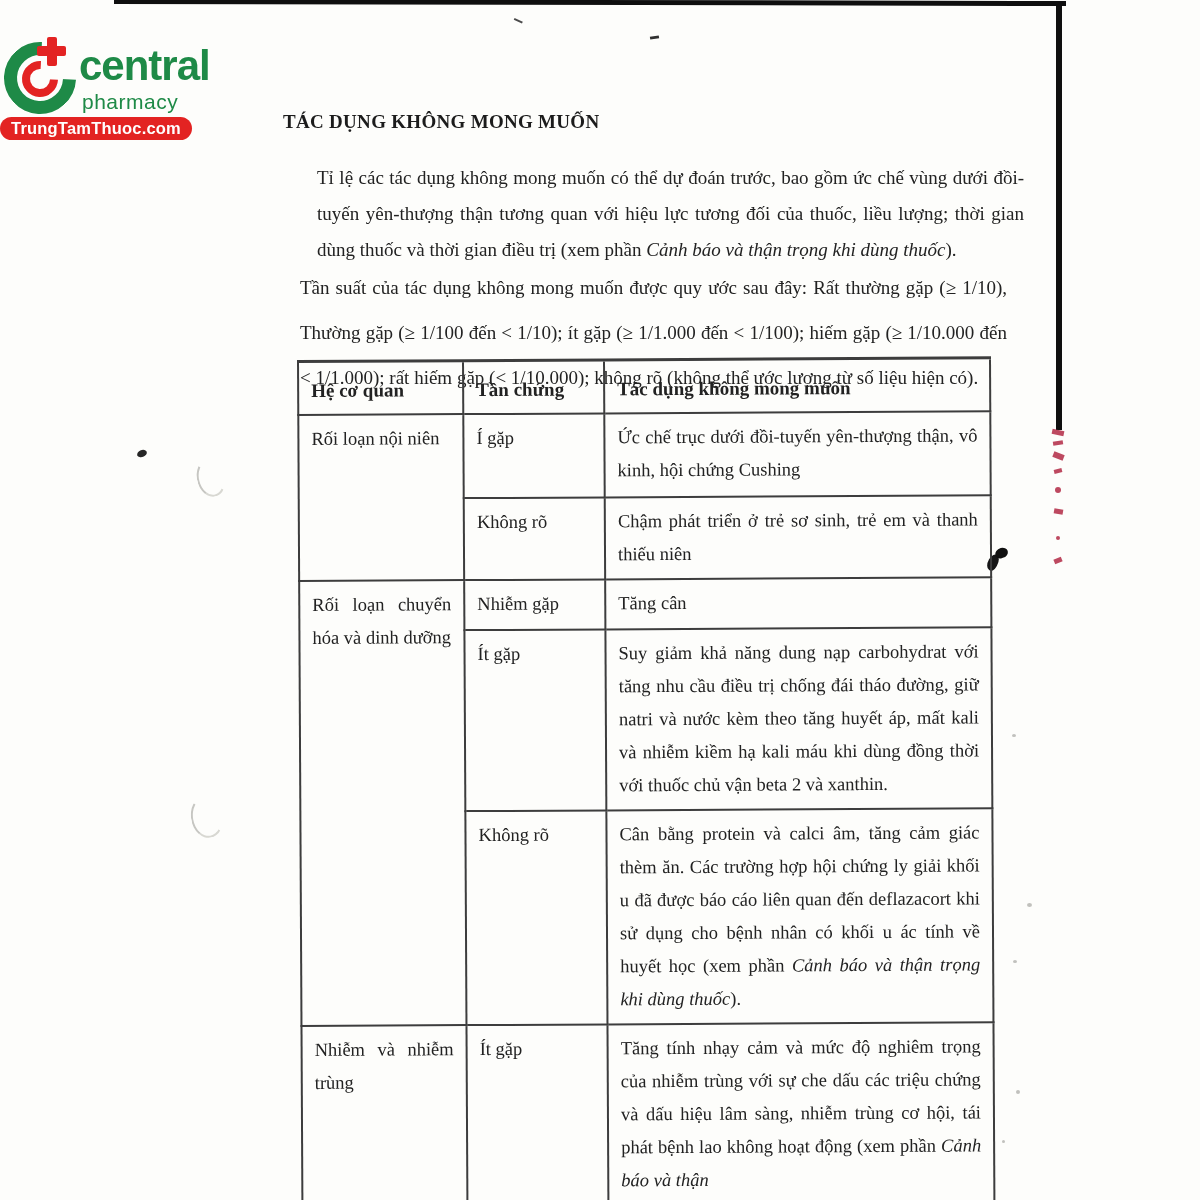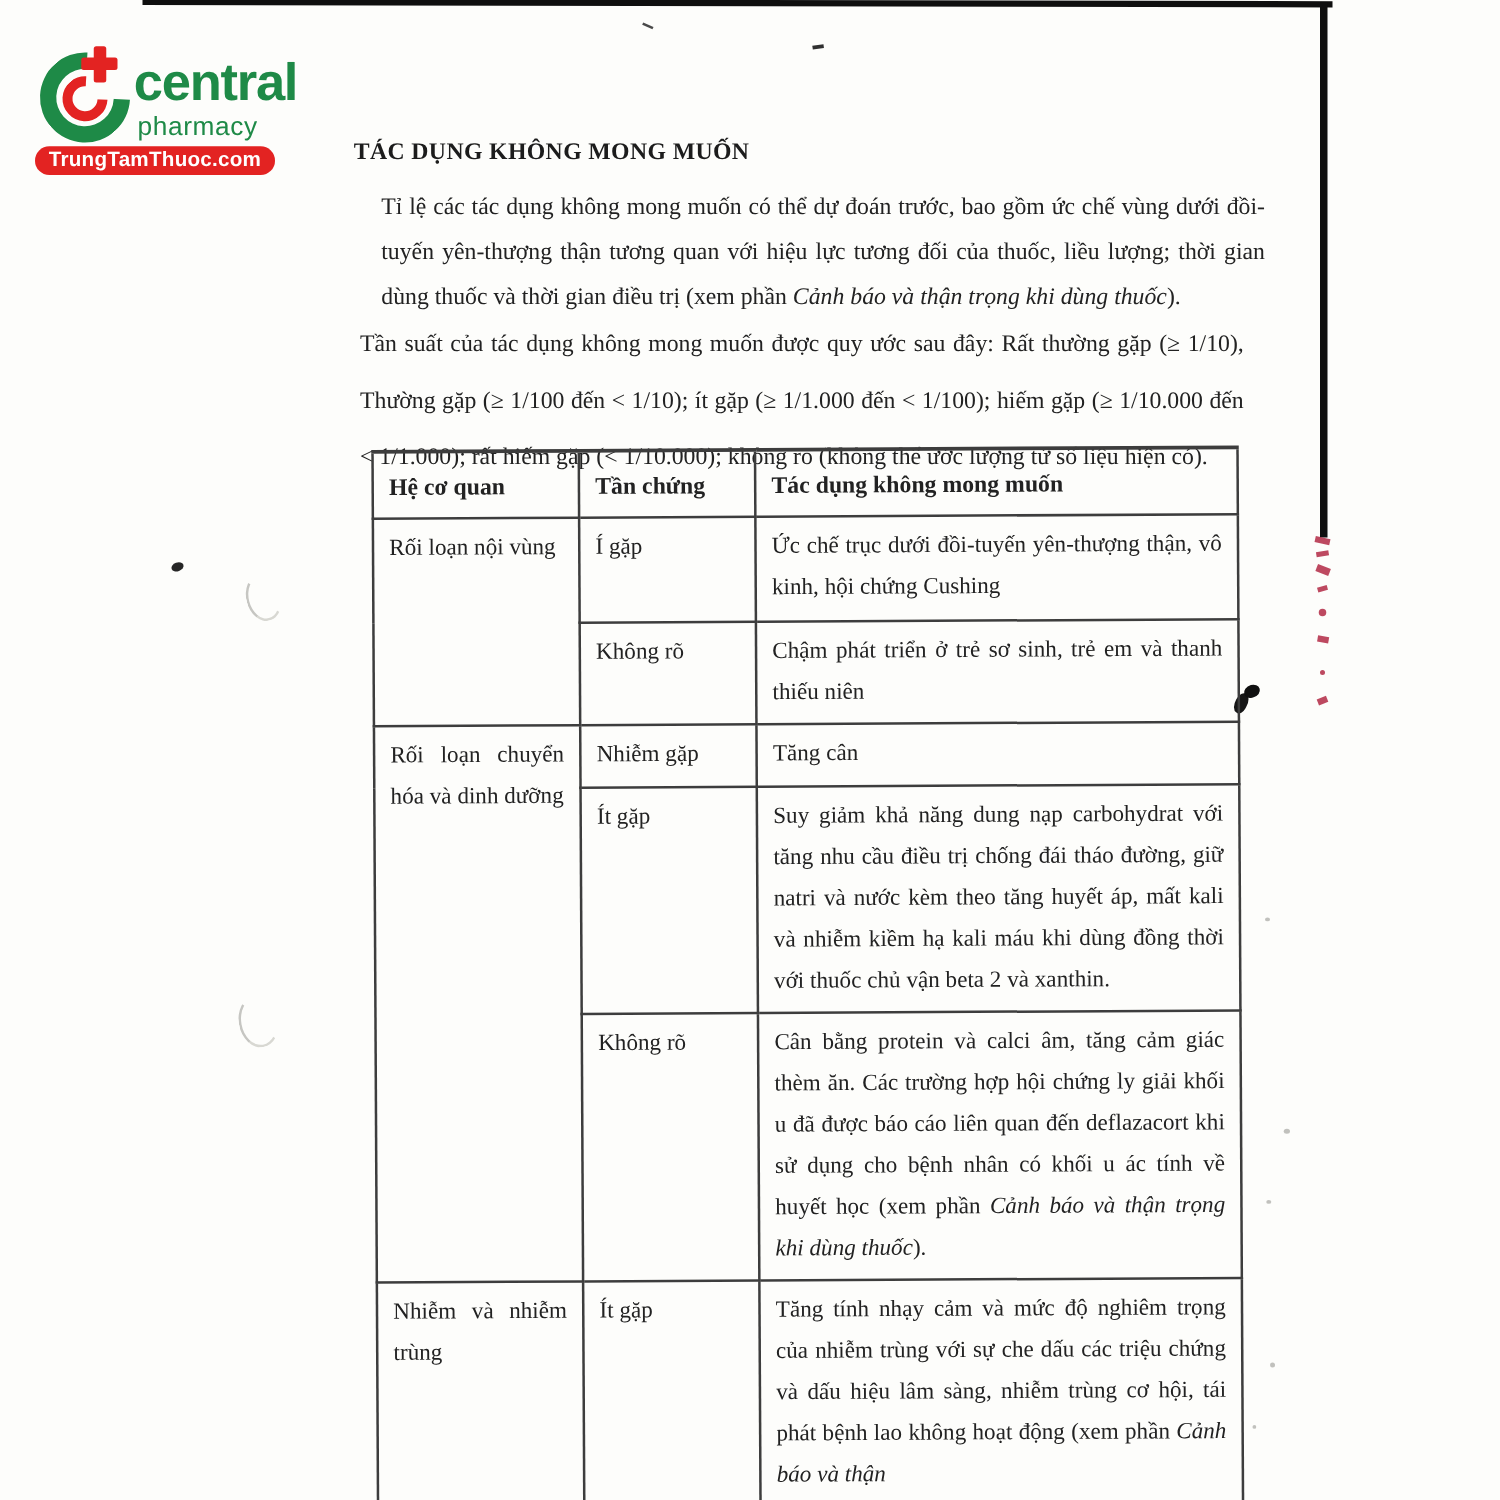--- a/index.html
+++ b/index.html
@@ -29,33 +29,33 @@
   .arc-1{left:197px;top:459px;width:24px;height:34px;transform:rotate(-14deg);}
   .arc-2{left:191px;top:796px;width:28px;height:38px;transform:rotate(-10deg);}
   .margin-speck{position:absolute;background:#9a9a94;border-radius:50%;opacity:.6;}
   .ms1{left:1012px;top:734px;width:4px;height:3px;}
   .ms2{left:1027px;top:903px;width:5px;height:4px;}
   .ms3{left:1013px;top:960px;width:4px;height:3px;}
   .ms4{left:1016px;top:1090px;width:4px;height:4px;}
   .ms5{left:1002px;top:1140px;width:3px;height:3px;}
 
   
-  .logo{position:absolute;left:28px;top:36px;width:210px;height:106px;font-family:"Liberation Sans", sans-serif;}
+  .logo{position:absolute;left:0;top:36px;width:210px;height:106px;font-family:"Liberation Sans", sans-serif;}
   .logo-c{position:absolute;left:4px;top:6px;width:46px;height:46px;border:13px solid #1e8a47;border-top-color:transparent;border-radius:50%;transform:rotate(48deg);}
   .logo-red-arc{position:absolute;left:22px;top:25px;width:20px;height:20px;border:8px solid #e32322;border-right-color:transparent;border-radius:50%;transform:rotate(-42deg);}
   .logo-plus-v{position:absolute;left:47px;top:1px;width:10px;height:29px;background:#e32322;border-radius:2px;}
   .logo-plus-h{position:absolute;left:37px;top:10px;width:29px;height:10px;background:#e32322;border-radius:2px;}
   .logo-brand{position:absolute;left:79px;top:8px;font-size:42px;font-weight:bold;color:#1e8a47;letter-spacing:-1px;line-height:44px;}
   .logo-sub{position:absolute;left:82px;top:54px;font-size:21px;font-weight:400;color:#1e8a47;letter-spacing:.5px;}
   .logo-banner{position:absolute;left:0;top:81px;width:192px;height:23px;background:#e32322;border-radius:12px;
                display:flex;align-items:center;justify-content:center;color:#ffffff;font-size:16.5px;font-weight:bold;letter-spacing:.2px;}
 
   
   .doc-title{position:absolute;left:283px;top:111px;margin:0;font-size:19px;font-weight:bold;letter-spacing:.3px;color:#1c1c1c;}
-  .para{position:absolute;width:707px;margin:0;text-align:justify;font-size:19px;color:#222;}
+  .para{position:absolute;width:707px;margin:12px;text-align:justify;font-size:19px;color:#222;}
   .para-1{left:305px;top:148px;line-height:36px;}
   .para-2{left:288px;top:253px;line-height:45px;}
   .para i, .cell i{font-style:italic;}
 
   
   .doc-table{position:absolute;left:297px;top:360px;width:692px;border-collapse:collapse;table-layout:fixed;
              transform:rotate(-0.3deg);transform-origin:0 0;font-size:18.5px;color:#222;}
   .doc-table th,.doc-table td{border:2px solid #3d3d3d;vertical-align:top;text-align:justify;
              padding:7px 12px;line-height:33px;overflow:hidden;}
   .doc-table th{font-size:19px;font-weight:bold;text-align:left;padding-top:11px;border-top-width:3px;}
@@ -115,21 +115,21 @@
         <col style="width:141px">
         <col style="width:386px">
       </colgroup>
     <tbody>
       <tr class="hrow">
         <th>Hệ cơ quan</th>
         <th>Tần chứng</th>
         <th>Tác dụng không mong muốn</th>
       </tr>
       <tr class="r1">
-        <td rowspan="2" class="cell">Rối loạn nội vùng</td>
+        <td rowspan="2" class="cell">Rối loạn nội niên</td>
         <td class="cell">Í gặp</td>
         <td class="cell">Ức chế trục dưới đồi-tuyến yên-thượng thận, vô kinh, hội chứng Cushing</td>
       </tr>
       <tr class="r2">
         <td class="cell">Không rõ</td>
         <td class="cell">Chậm phát triển ở trẻ sơ sinh, trẻ em và thanh thiếu niên</td>
       </tr>
       <tr class="r3">
         <td rowspan="3" class="cell">Rối loạn chuyển hóa và dinh dưỡng</td>
         <td class="cell">Nhiễm gặp</td>

